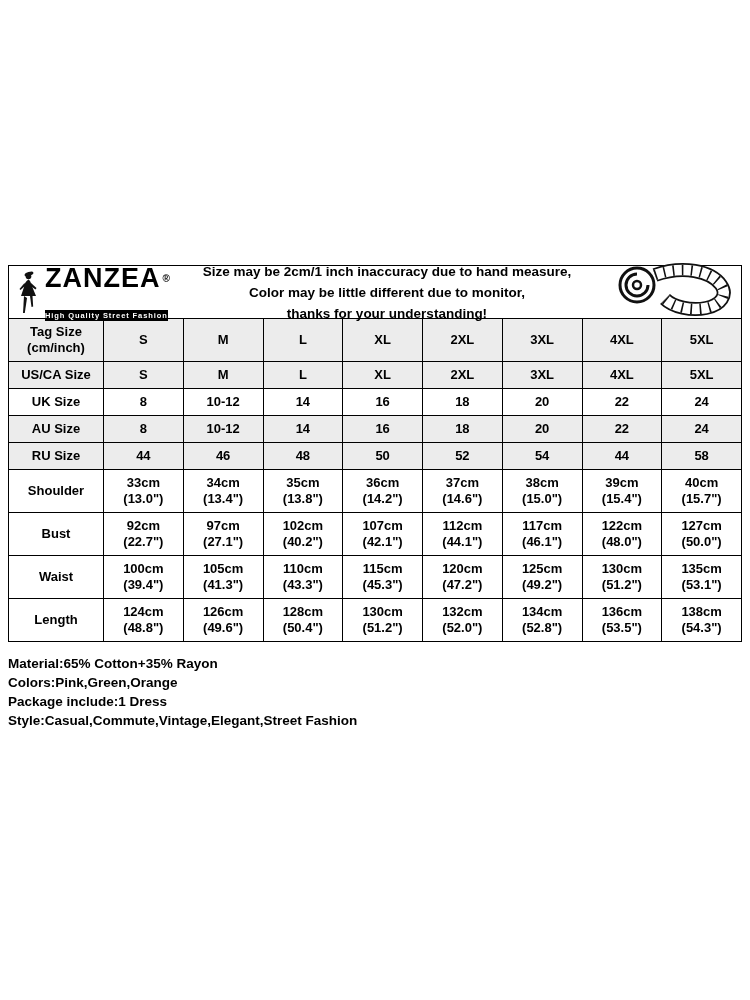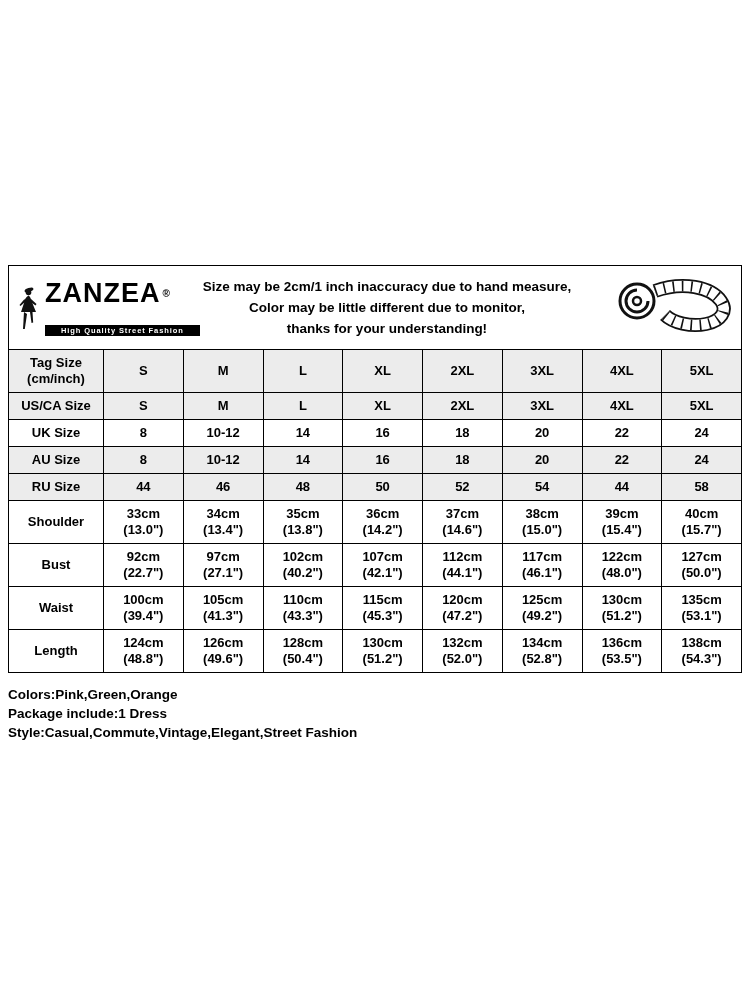--- a/index.html
+++ b/index.html
@@ -18,21 +18,21 @@
     left: 8px;
     width: 734px;
   }
   .chart-header {
     box-sizing: border-box;
     border: 1px solid #000;
     border-bottom: none;
     display: flex;
     align-items: center;
     padding: 5px 6px;
-    height: 84px;
+    height: 53px;
   }
   .logo {
     width: 158px;
     display: flex;
     align-items: center;
     gap: 4px;
     flex: 0 0 auto;
   }
   .logo-text { display: flex; flex-direction: column; align-items: flex-start; }
   .brand-line {
@@ -43,21 +43,21 @@
     display: flex;
     align-items: flex-start;
   }
   .reg { font-size: 10px; font-weight: 700; margin-left: 2px; margin-top: 1px; }
   .tagline {
     background: #000;
     color: #fff;
     font-size: 7.5px;
     font-weight: 700;
     letter-spacing: 0.9px;
-    padding: 1px 16px;
+    padding: 1px 0;
     margin-top: 17px;
     white-space: nowrap;
   }
   .notice {
     flex: 1 1 auto;
     text-align: center;
     font-weight: 700;
     font-size: 13.5px;
     line-height: 21px;
     padding-right: 6px;
@@ -278,19 +278,20 @@
 (52.8")</td>
           <td>136cm
 (53.5")</td>
           <td>138cm
 (54.3")</td>
         </tr>
       </tbody>
     </table>
 
     <div class="details">
+      <div>Material:65% Cotton+35% Rayon</div>
       <div>Colors:Pink,Green,Orange</div>
       <div>Package include:1 Dress</div>
       <div>Style:Casual,Commute,Vintage,Elegant,Street Fashion</div>
     </div>
 
   </div>
 </div>
 
 </body></html>

